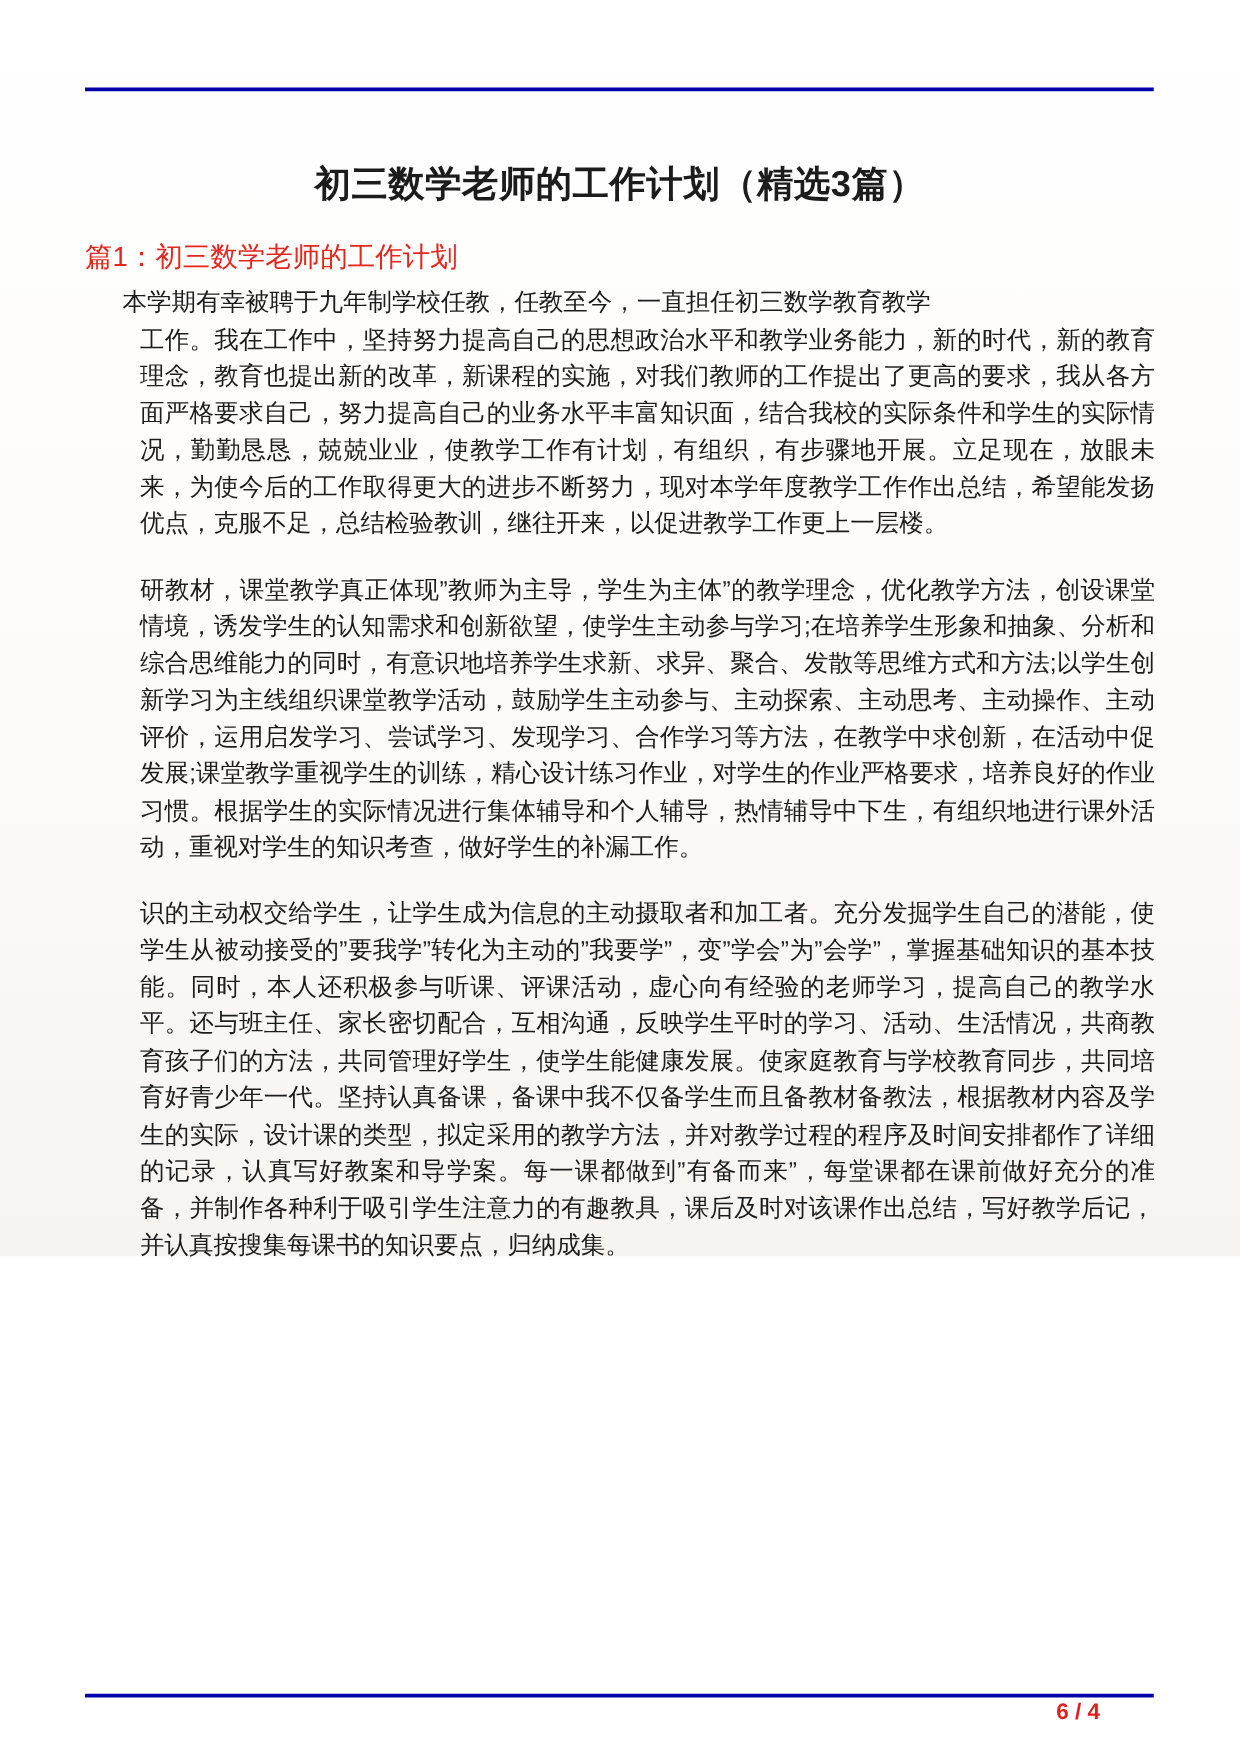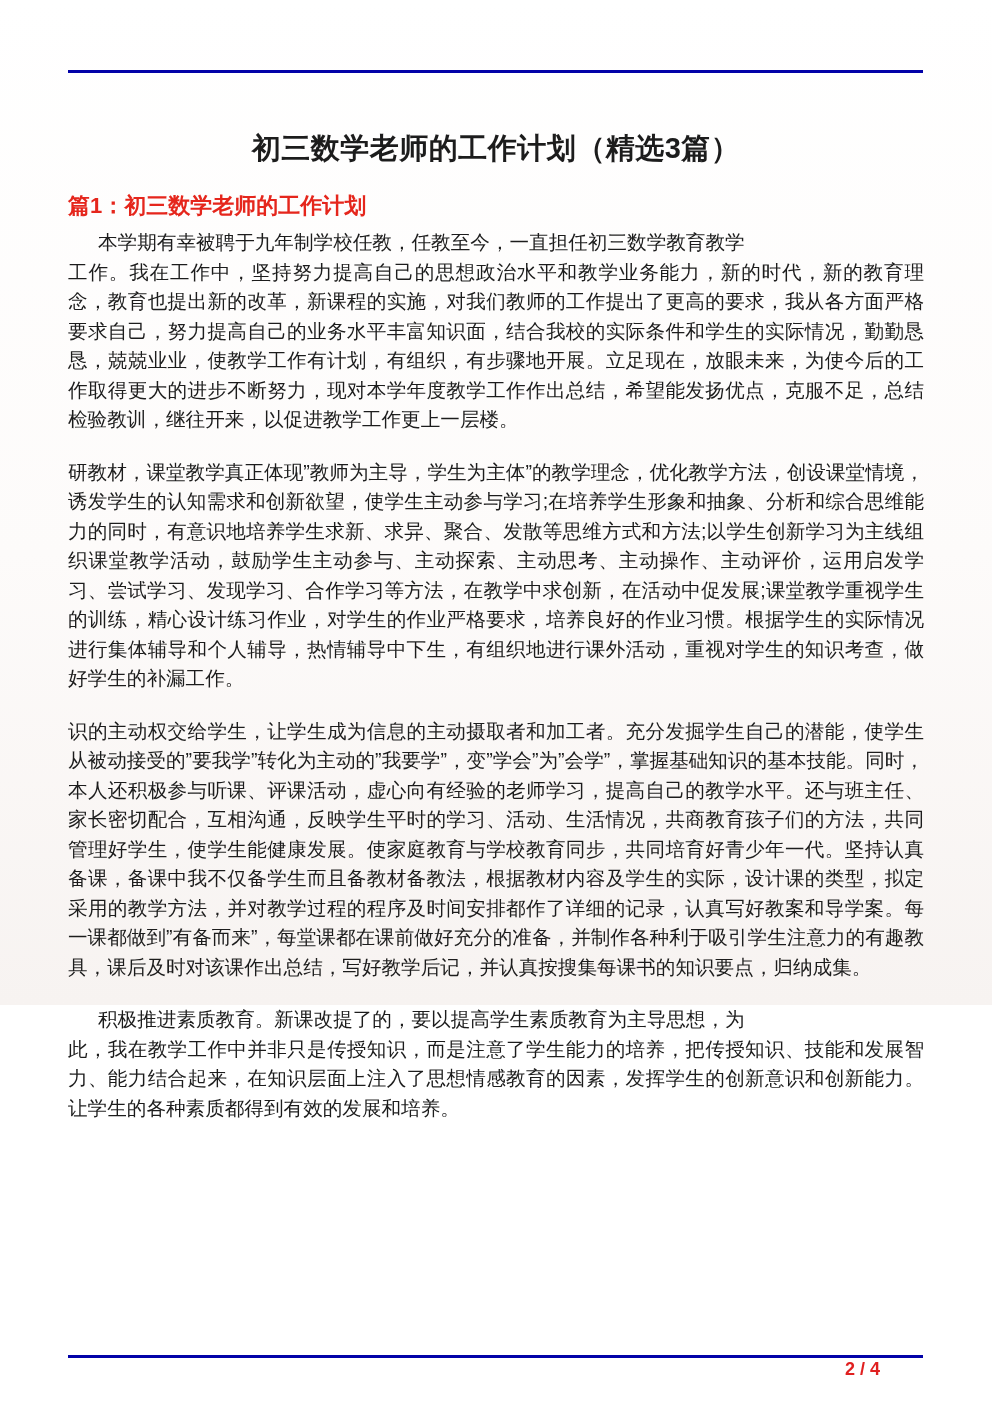--- a/index.html
+++ b/index.html
@@ -38,35 +38,35 @@
     font-weight: 700;
     letter-spacing: 0.5px;
   }
   .section-heading {
     position: absolute;
     top: 192px;
     left: 68px;
     margin: 0;
     font-size: 22px;
     line-height: 28px;
-    font-weight: 700;
+    font-weight: 400;
     color: var(--heading-red, #e5261c);
   }
   .content {
     position: absolute;
     top: 228px;
     left: 68px;
     width: 856px;
     font-size: 19.6px;
     line-height: 29.5px;
     font-weight: 500;
   }
   .para { margin: 0 0 23px 0; }
   .para-first { text-indent: 30px; white-space: nowrap; }
-  .para-rest { text-align: justify; }
+  .para-rest { text-align: justify; margin-left: 44px; }
   .page-number {
     position: absolute;
     top: 1358px;
     right: 112px;
     font-size: 18px;
     line-height: 22px;
     font-weight: 700;
     color: var(--page-number-red, #e02020);
   }
 </style>
@@ -89,25 +89,21 @@
     </div>
 
     <div class="para">
       <div class="para-rest">研教材，课堂教学真正体现”教师为主导，学生为主体”的教学理念，优化教学方法，创设课堂情境，诱发学生的认知需求和创新欲望，使学生主动参与学习;在培养学生形象和抽象、分析和综合思维能力的同时，有意识地培养学生求新、求异、聚合、发散等思维方式和方法;以学生创新学习为主线组织课堂教学活动，鼓励学生主动参与、主动探索、主动思考、主动操作、主动评价，运用启发学习、尝试学习、发现学习、合作学习等方法，在教学中求创新，在活动中促发展;课堂教学重视学生的训练，精心设计练习作业，对学生的作业严格要求，培养良好的作业习惯。根据学生的实际情况进行集体辅导和个人辅导，热情辅导中下生，有组织地进行课外活动，重视对学生的知识考查，做好学生的补漏工作。</div>
     </div>
 
     <div class="para">
       <div class="para-rest">识的主动权交给学生，让学生成为信息的主动摄取者和加工者。充分发掘学生自己的潜能，使学生从被动接受的”要我学”转化为主动的”我要学”，变”学会”为”会学”，掌握基础知识的基本技能。同时，本人还积极参与听课、评课活动，虚心向有经验的老师学习，提高自己的教学水平。还与班主任、家长密切配合，互相沟通，反映学生平时的学习、活动、生活情况，共商教育孩子们的方法，共同管理好学生，使学生能健康发展。使家庭教育与学校教育同步，共同培育好青少年一代。坚持认真备课，备课中我不仅备学生而且备教材备教法，根据教材内容及学生的实际，设计课的类型，拟定采用的教学方法，并对教学过程的程序及时间安排都作了详细的记录，认真写好教案和导学案。每一课都做到”有备而来”，每堂课都在课前做好充分的准备，并制作各种利于吸引学生注意力的有趣教具，课后及时对该课作出总结，写好教学后记，并认真按搜集每课书的知识要点，归纳成集。</div>
     </div>
 
-    <div class="para">
-      <div class="para-first">积极推进素质教育。新课改提了的，要以提高学生素质教育为主导思想，为</div>
-      <div class="para-rest">此，我在教学工作中并非只是传授知识，而是注意了学生能力的培养，把传授知识、技能和发展智力、能力结合起来，在知识层面上注入了思想情感教育的因素，发挥学生的创新意识和创新能力。让学生的各种素质都得到有效的发展和培养。</div>
-    </div>
 
 
   </div>
 
   <div class="rule rule-bottom"></div>
 
-  <div class="page-number">2 / 4</div>
+  <div class="page-number">6 / 4</div>
 
 </div>
 
 </body></html>

